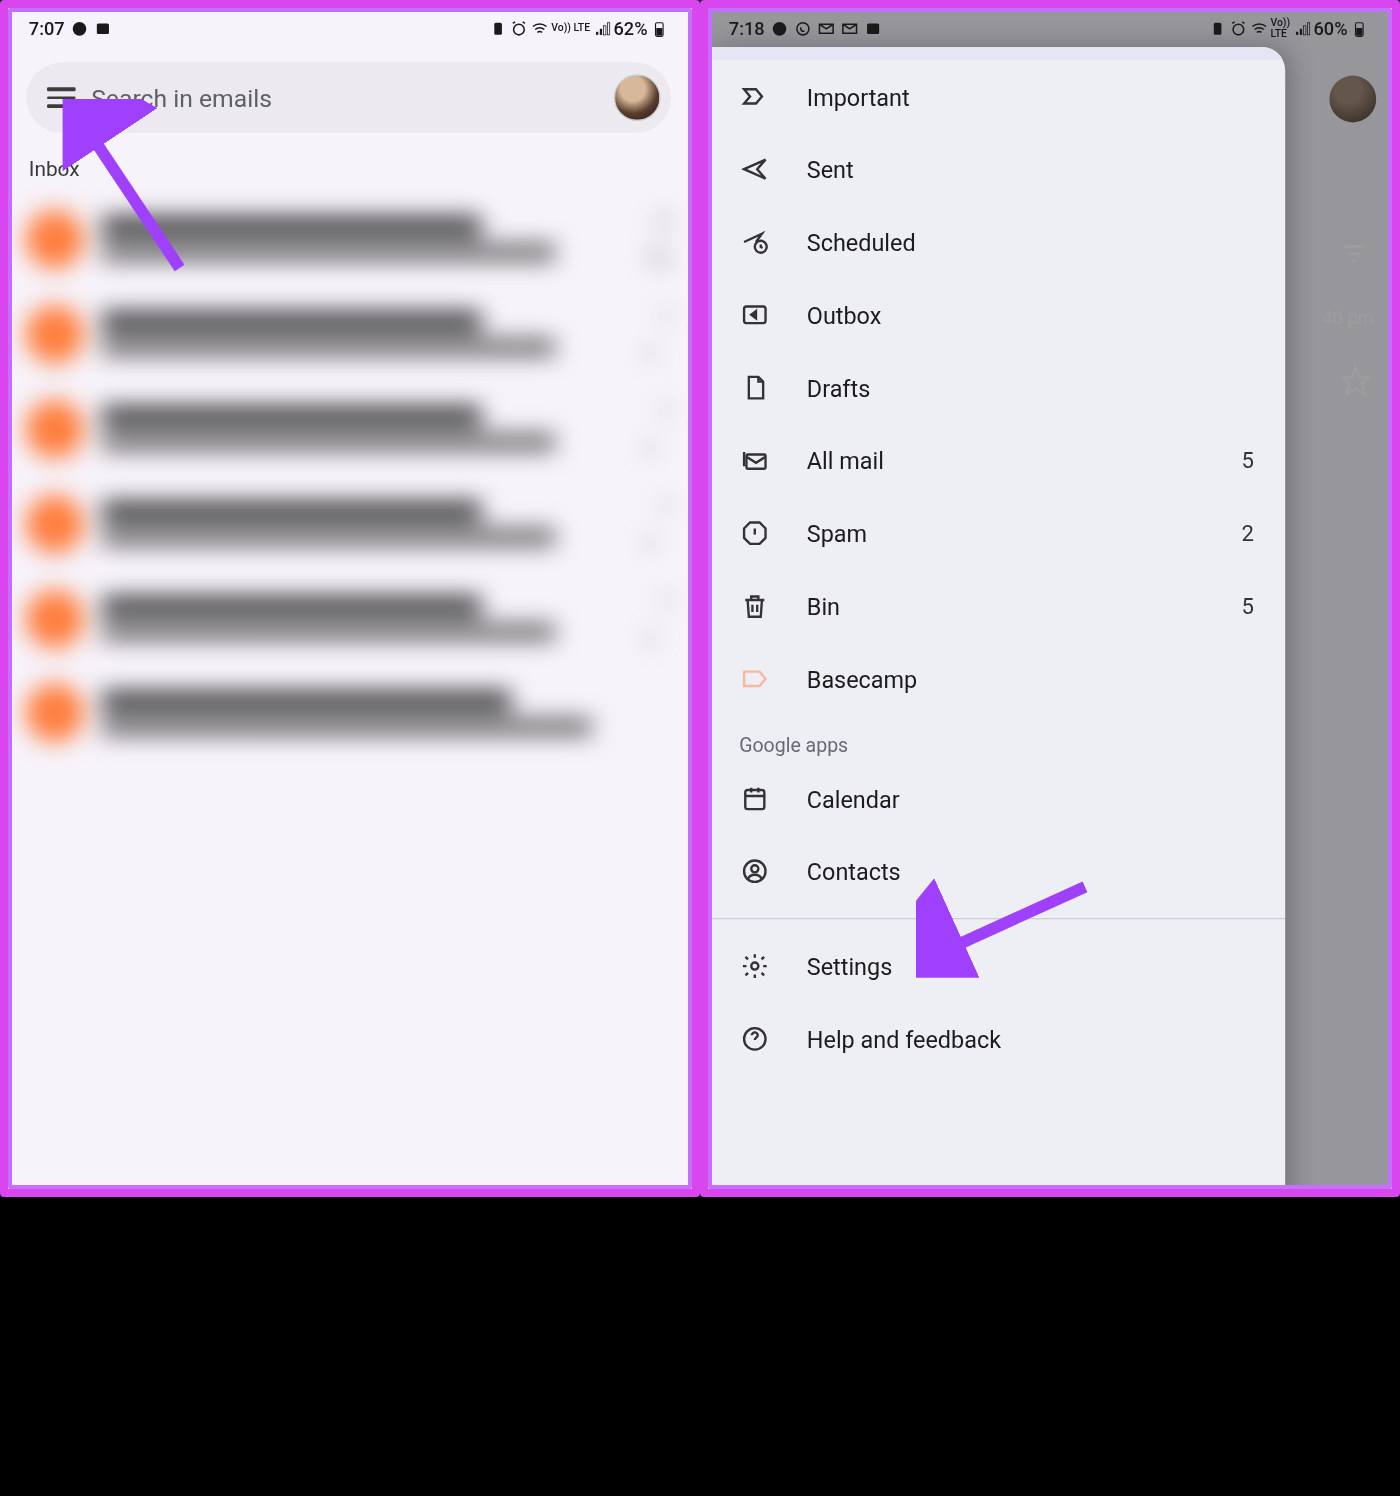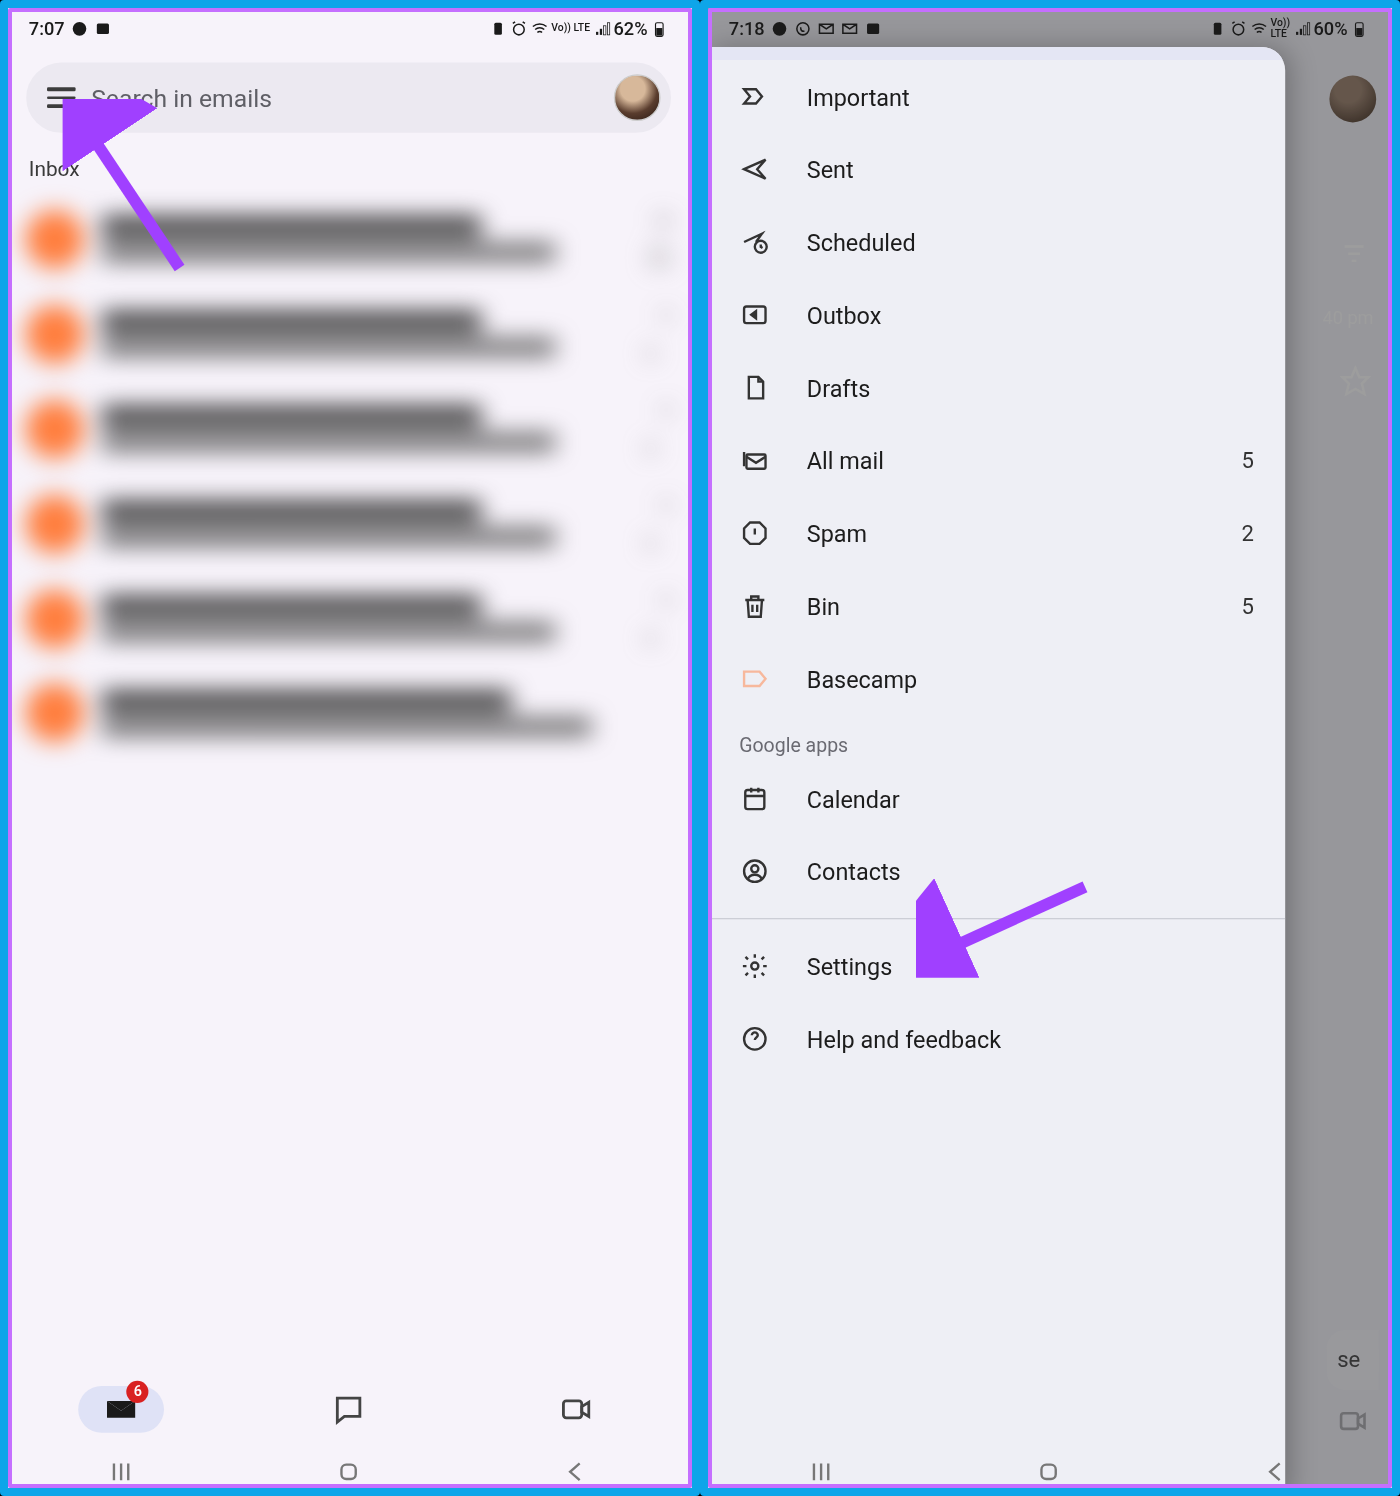--- a/index.html
+++ b/index.html
@@ -8,23 +8,23 @@
   background: #000;
   width: 1400px;
   height: 1496px;
   display: flex;
   gap: 0;
   overflow: hidden;
 }
 .phone {
   position: relative;
   width: 700px;
-  height: 1496px;
+  height: 1197px;
   background: #f7f3fa;
-  border: 8px solid #0ea5e9;
+  border: 8px solid #d946ef;
   border-radius: 4px;
   overflow: hidden;
 }
 .phone::before {
   content: "";
   position: absolute;
   inset: 0;
   border: 4px solid #c56fff;
   border-radius: 2px;
   pointer-events: none;

